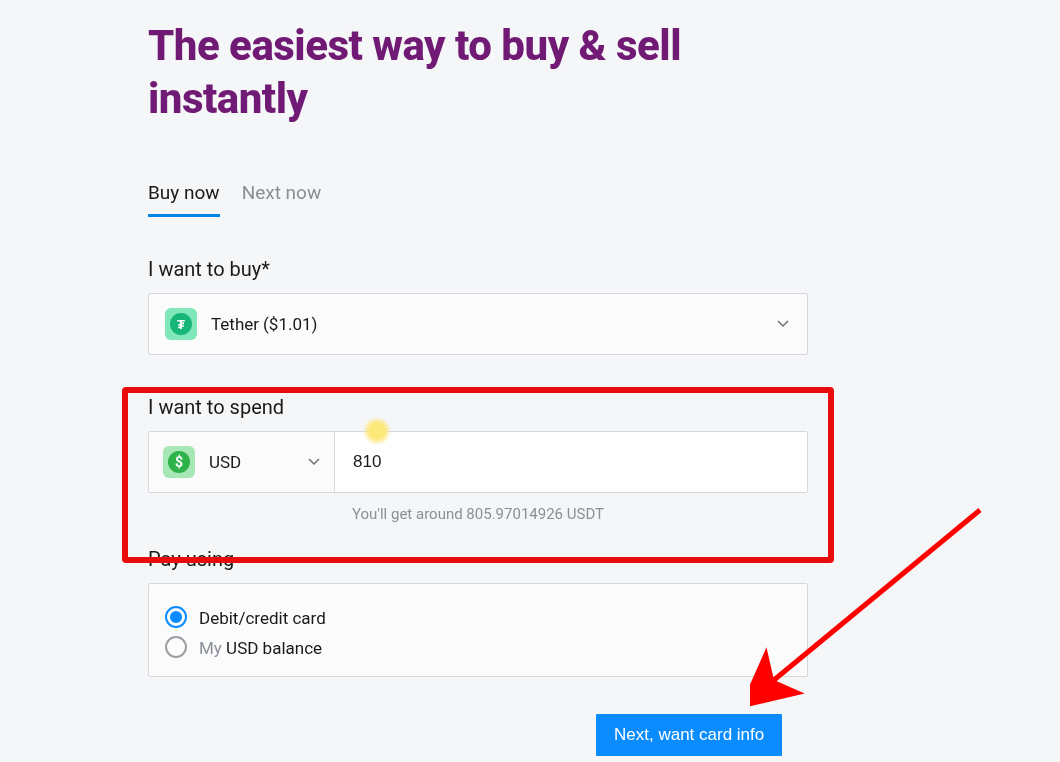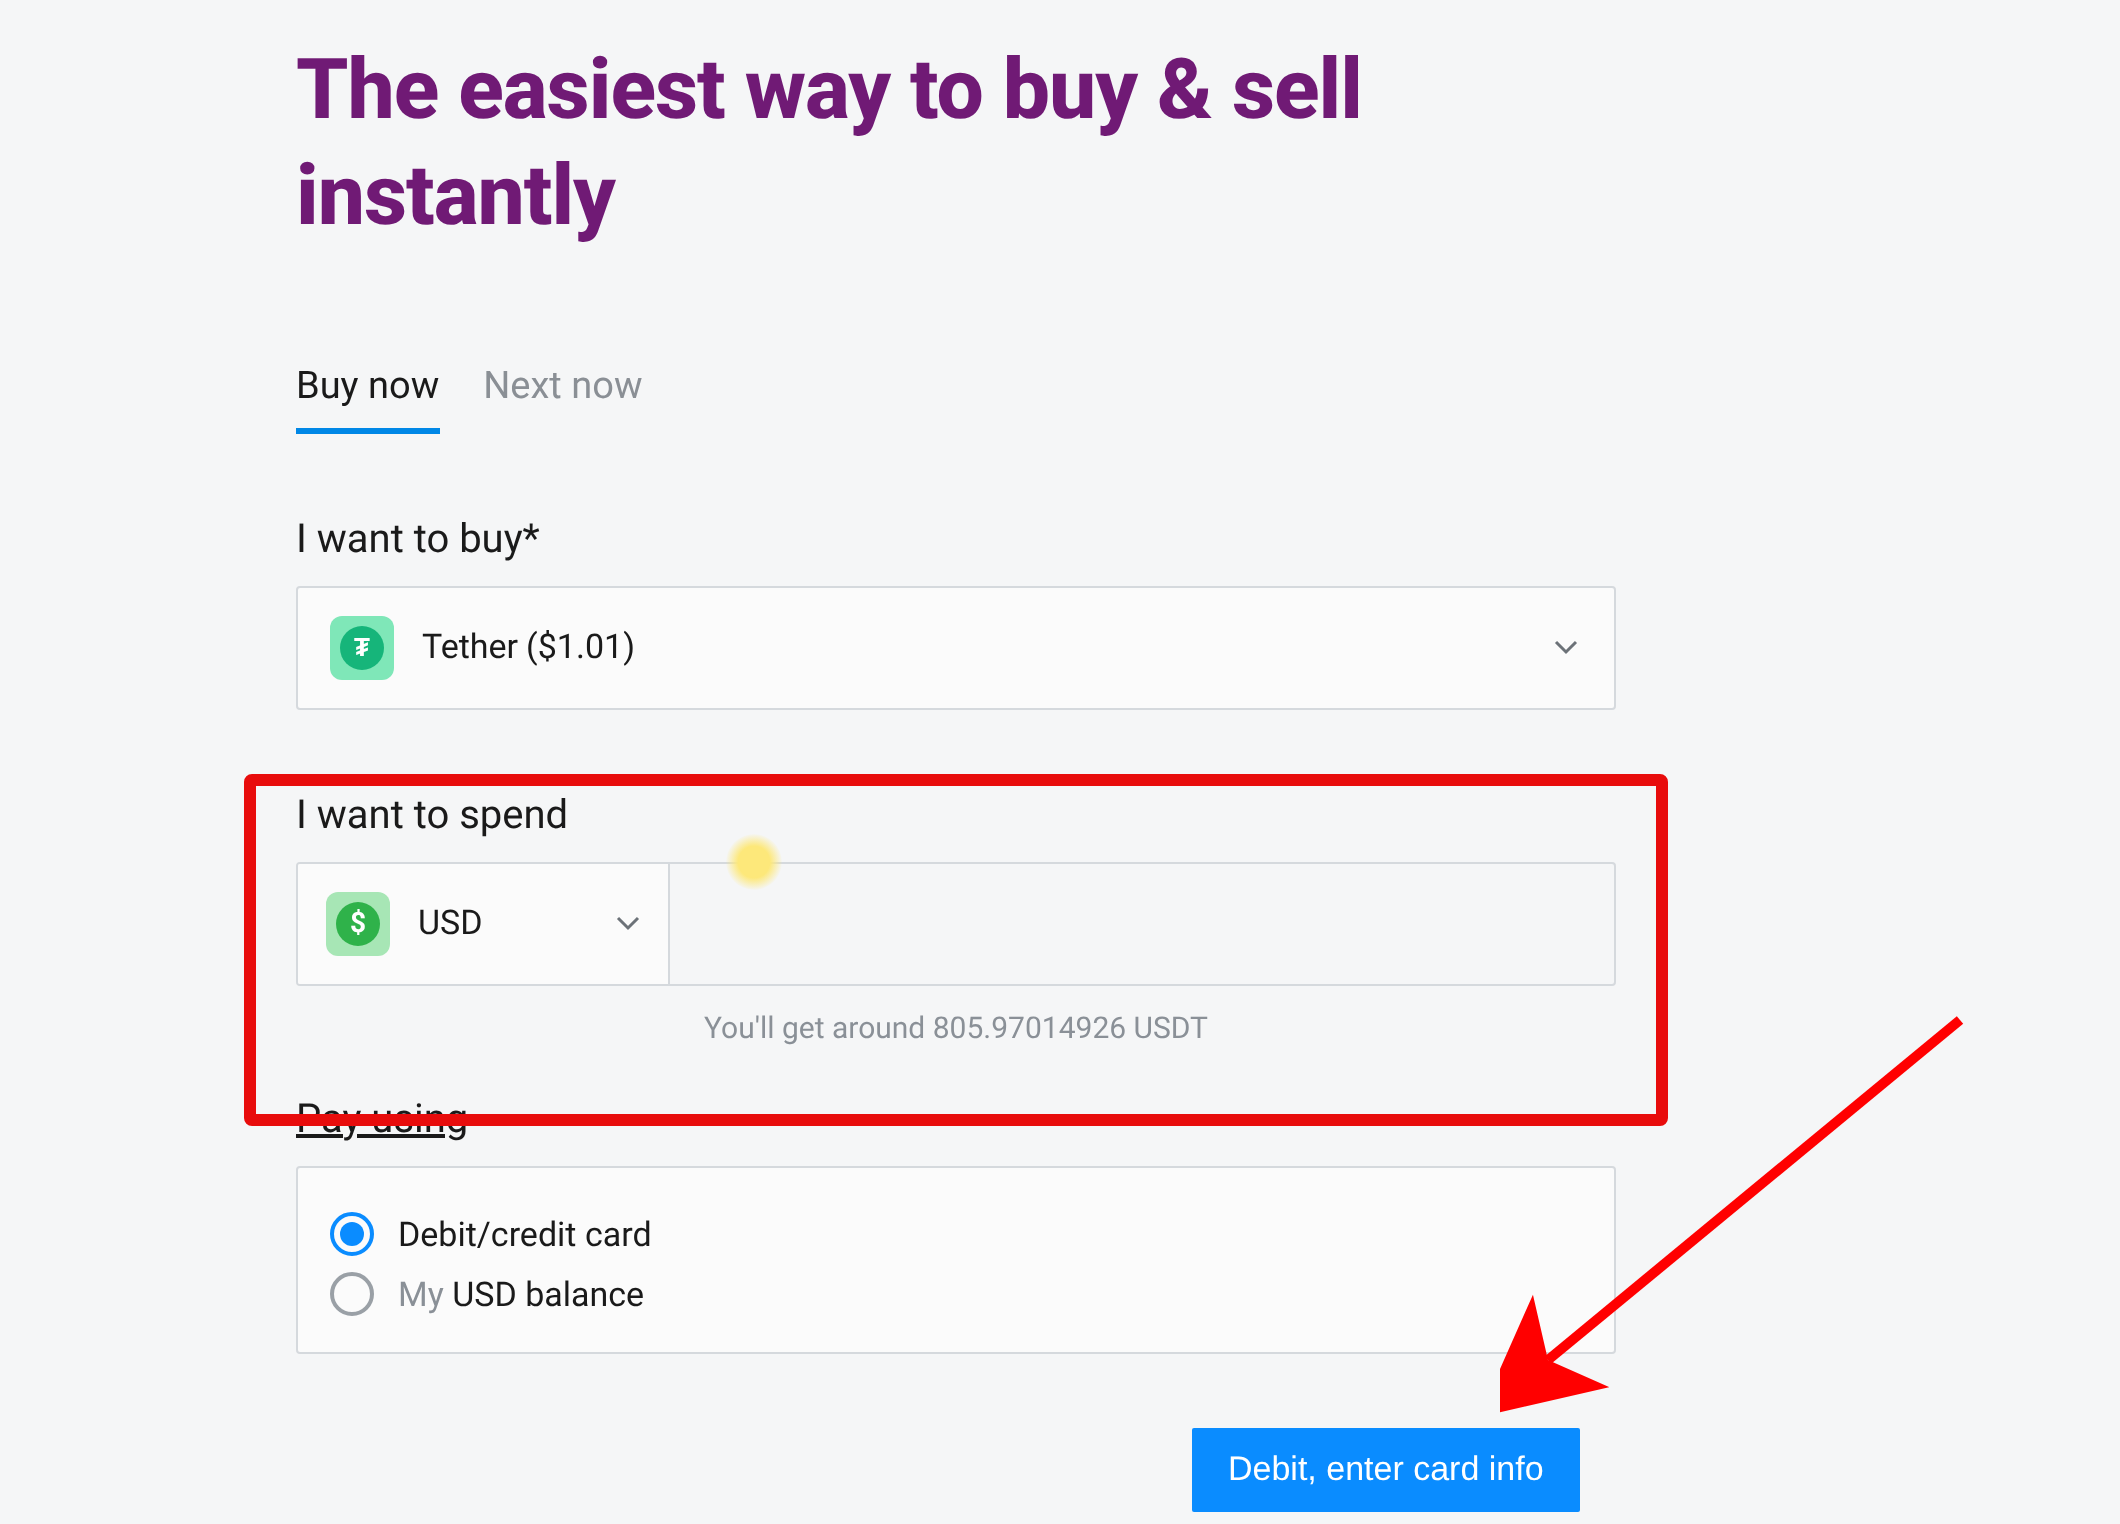--- a/index.html
+++ b/index.html
@@ -228,43 +228,46 @@
         <div class="coin-icon usd">
           <div class="inner">$</div>
         </div>
         <span class="curr-label">USD</span>
         <span class="caret">
           <svg width="12" height="8" viewBox="0 0 12 8">
               <path d="M1 1 L6 6 L11 1" fill="none" stroke="#6c7278" stroke-width="1.5"></path>
             </svg>
         </span>
       </div>
+      <div class="amount-input">
+        <input type="text" value="810" style="">
+      </div>
     </div>
     <div class="estimate">You'll get around 805.97014926 USDT</div>
   </div>
 
-  <div class="section-label" style="margin-top:24px;text-decoration:underline;">Pay using</div>
+  <div class="section-label" style="margin-top:24px;">Pay using</div>
   <div class="pay-box">
     <div class="radio-row">
       <div class="radio checked">
           <div class="dot"></div>
         </div>
       <span>Debit/credit card</span>
     </div>
     <div class="radio-row">
       <div class="radio"></div>
       <span>
         <span class="balance-part1">My </span><span class="balance-part2">USD balance</span>
       </span>
     </div>
   </div>
 
 </div>
 
-<button class="next-btn">Debit, enter card info</button>
+<button class="next-btn">Next, want card info</button>
 
 <svg class="arrow-svg" style="left:750px; top:500px;" width="260" height="220">
   <defs>
     <marker id="ah" markerWidth="14" markerHeight="14" refX="3" refY="6" orient="auto">
       <path d="M0,0 L12,6 L0,12 L3,6 Z" fill="#ff0000"></path>
     </marker>
   </defs>
   <line x1="230" y1="10" x2="24" y2="180" stroke="#ff0000" stroke-width="5" marker-end="url(#ah)"></line>
 </svg>
 

